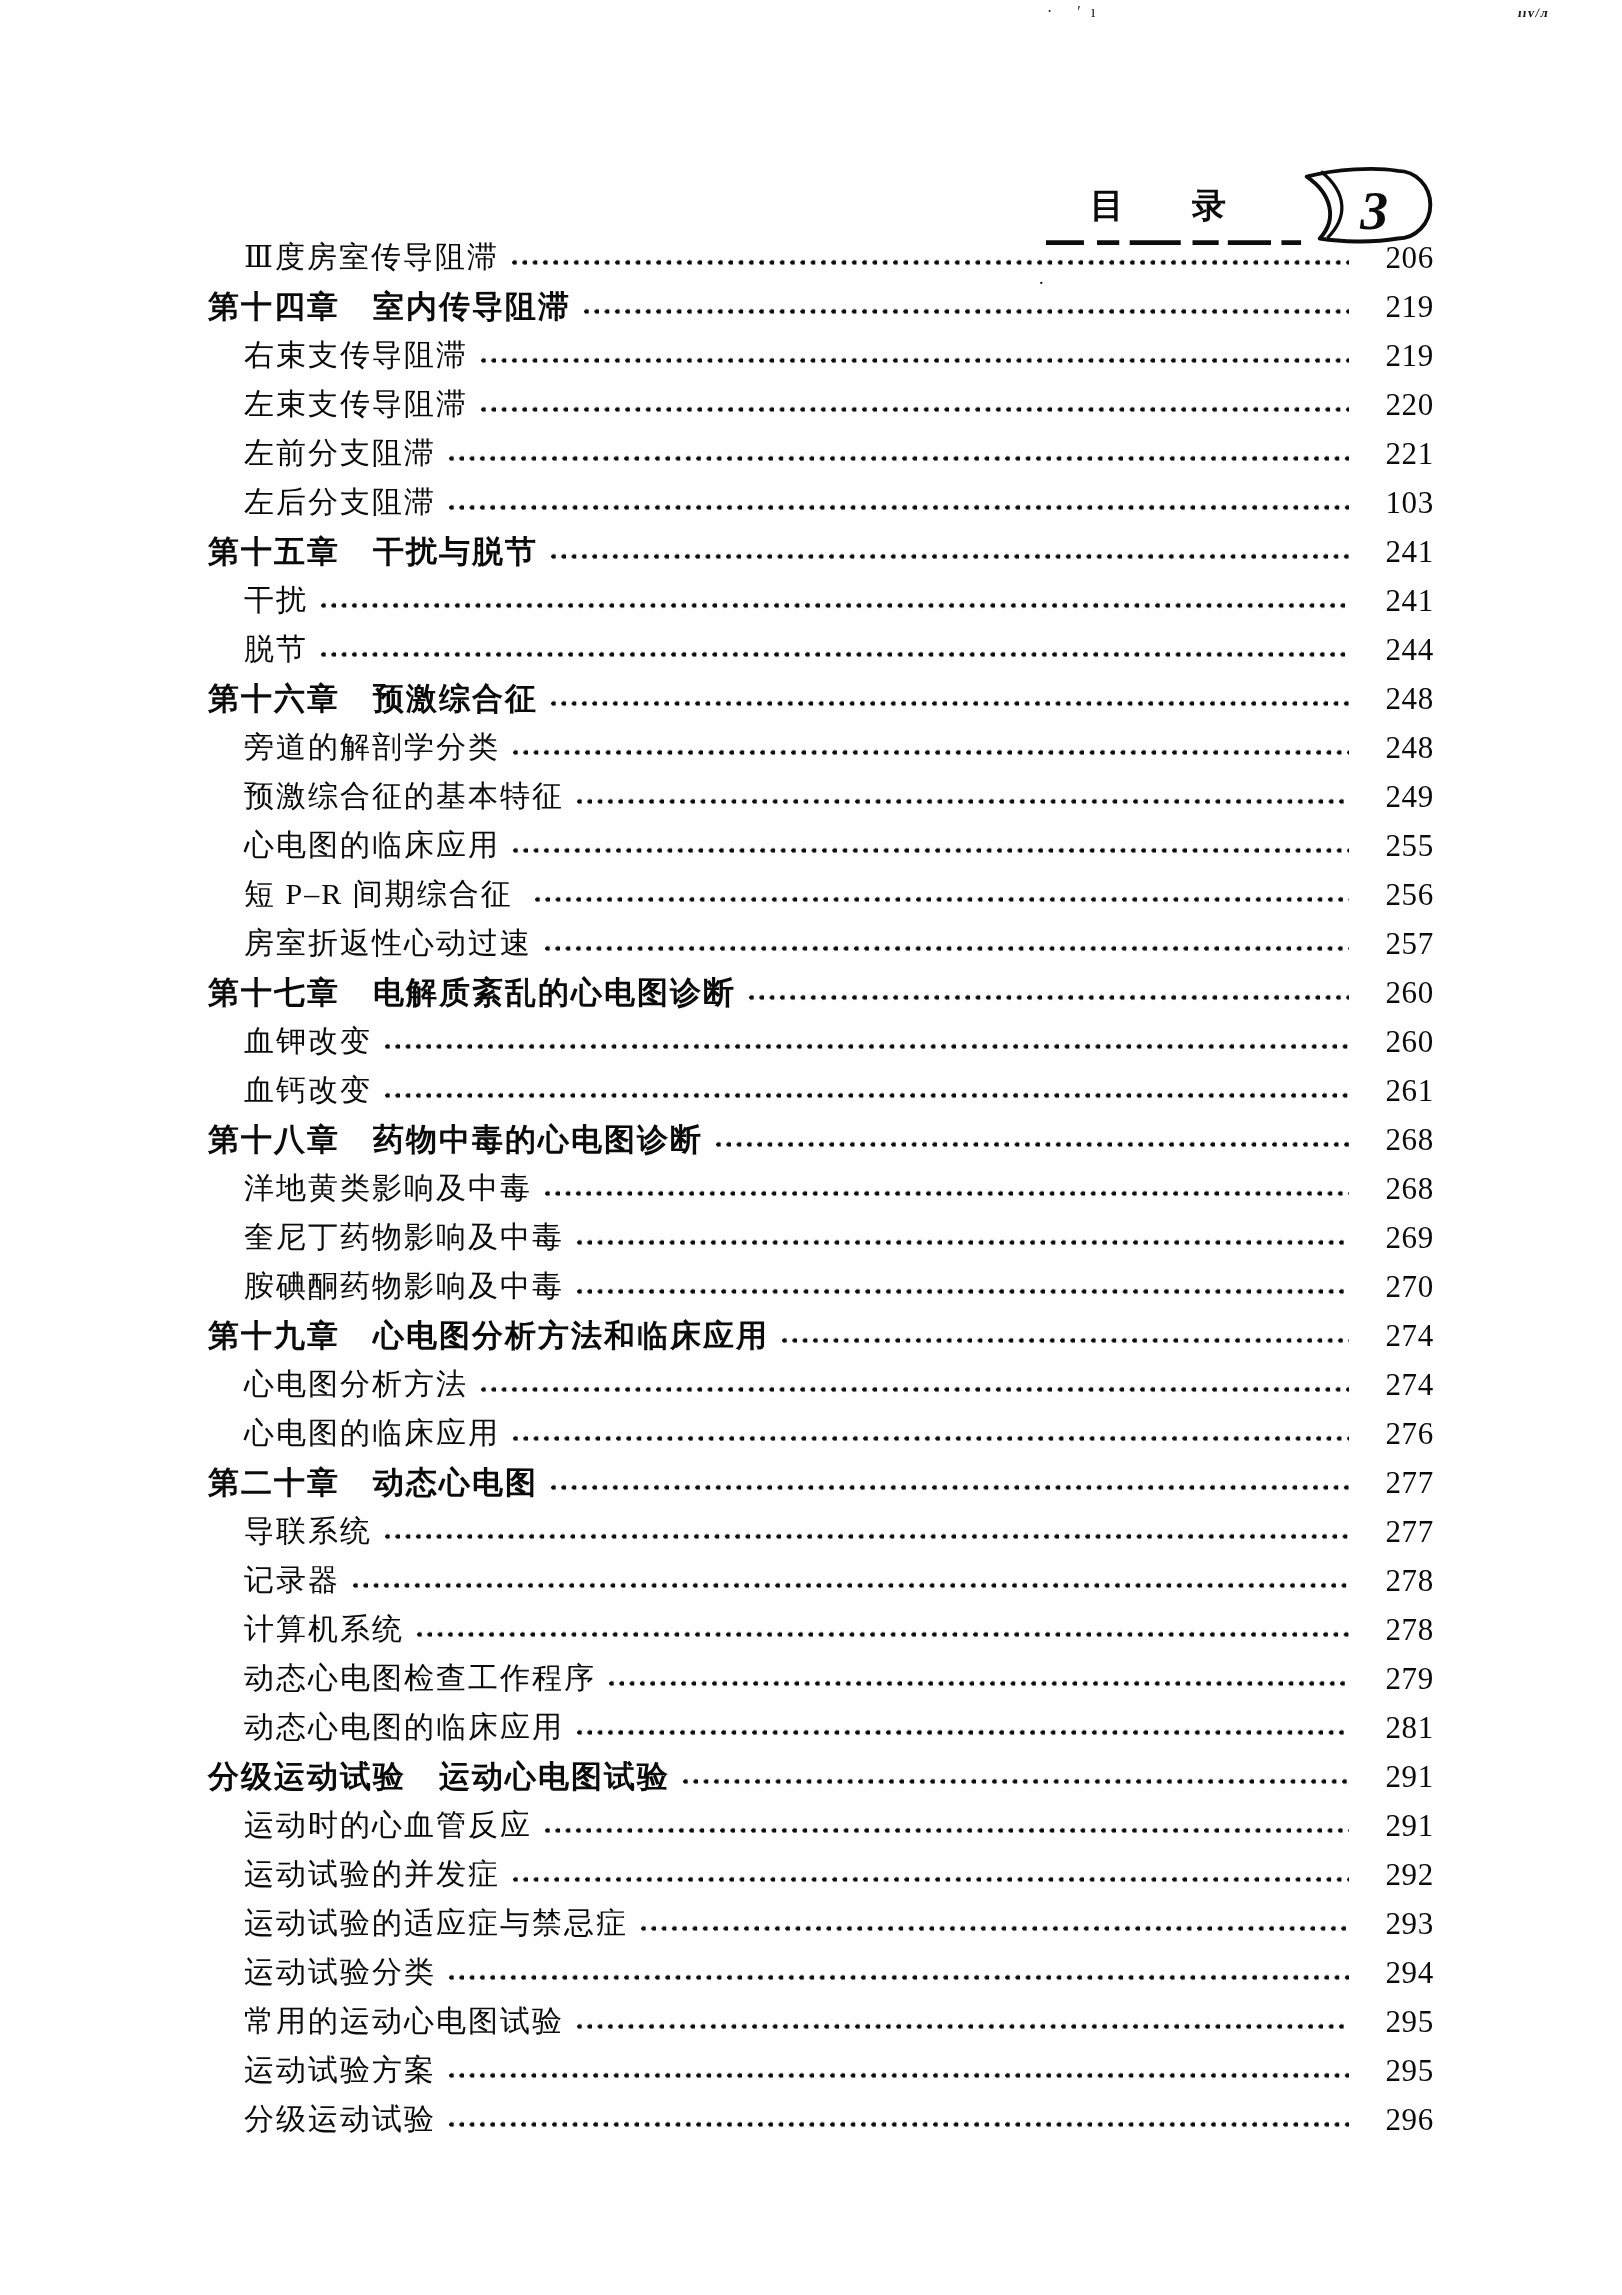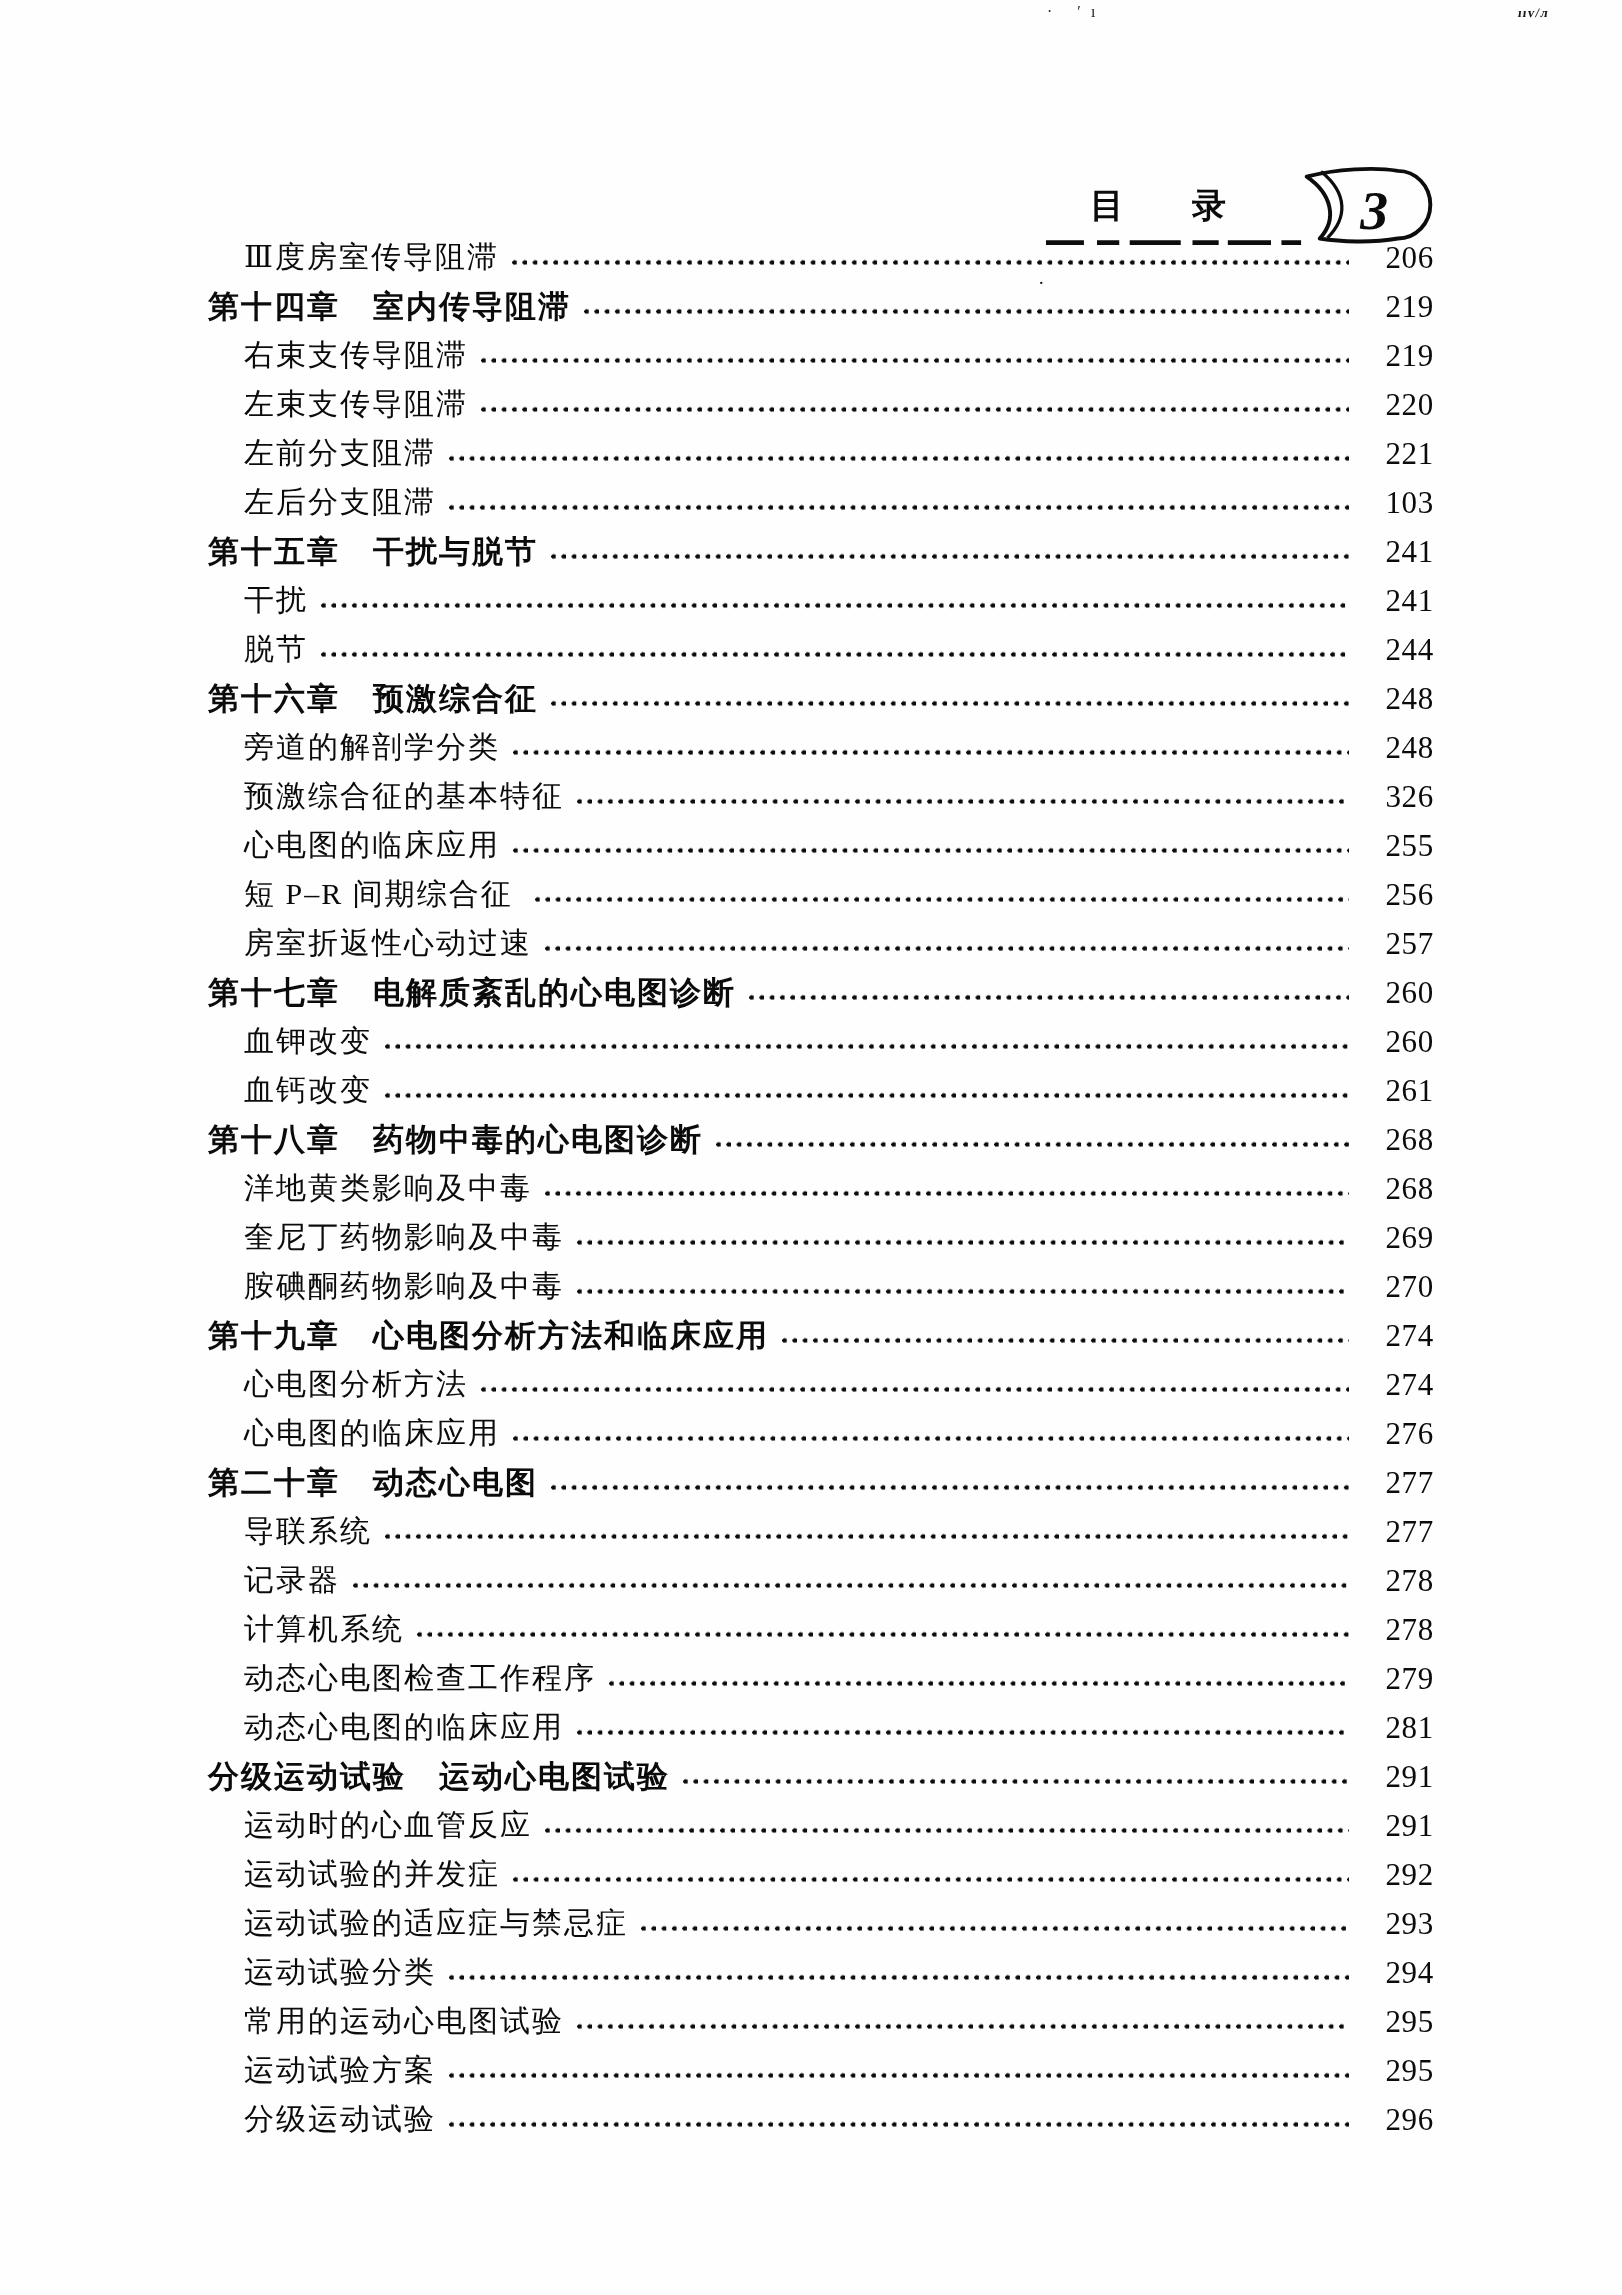--- a/index.html
+++ b/index.html
@@ -129,21 +129,21 @@
       <span class="row-page">248</span>
     </div>
       <div class="row section">
       <span class="row-text">旁道的解剖学分类</span>
       <span class="leader"></span>
       <span class="row-page">248</span>
     </div>
       <div class="row section">
       <span class="row-text">预激综合征的基本特征</span>
       <span class="leader"></span>
-      <span class="row-page">326</span>
+      <span class="row-page">249</span>
     </div>
       <div class="row section">
       <span class="row-text">心电图的临床应用</span>
       <span class="leader"></span>
       <span class="row-page">255</span>
     </div>
       <div class="row section">
       <span class="row-text">短 P–R 间期综合征 </span>
       <span class="leader"></span>
       <span class="row-page">256</span>

